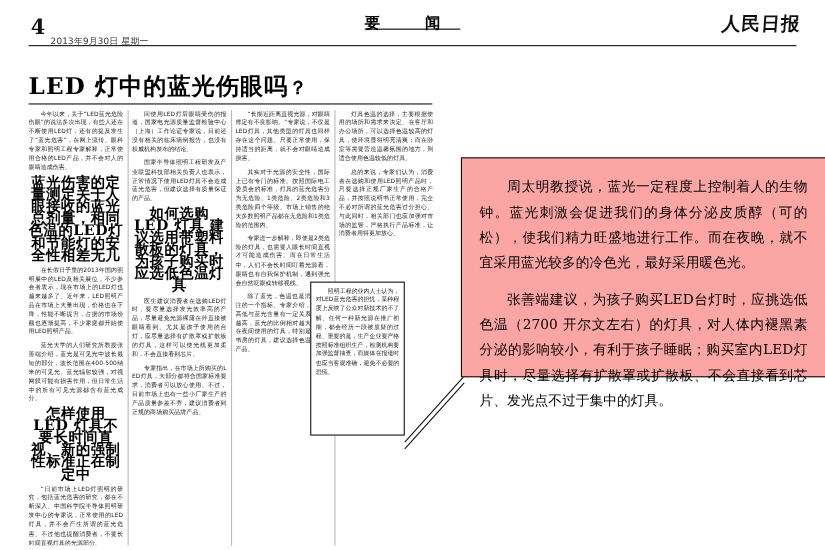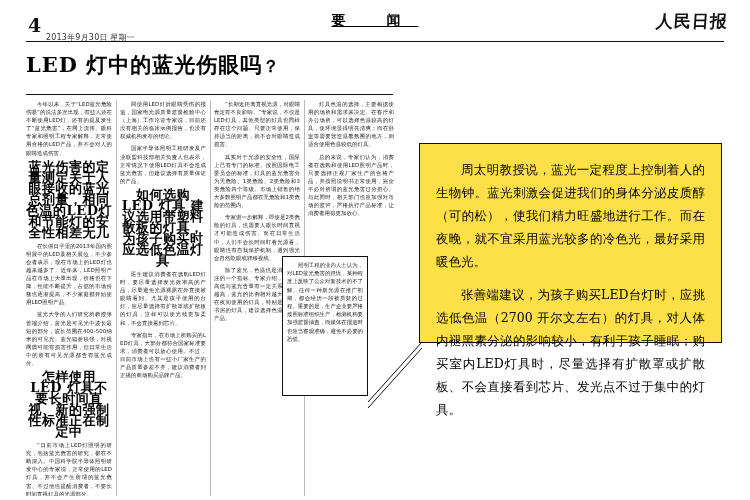--- a/index.html
+++ b/index.html
@@ -71,21 +71,21 @@
     position: absolute;
     left: 26px; top: 41px;
     width: 698px;
     height: 0;
     border-top: 1px solid #111;
   }
 
   
   .headline {
     position: absolute;
-    left: 26px; top: 51px;
+    left: 26px; top: 64px;
     width: 360px;
     font-family: "DejaVu Serif", serif;
     font-size: 21px;
     font-weight: bold;
     color: #000;
     letter-spacing: 1px;
   }
   .headline .q {
     font-size: 17px;
   }
@@ -180,25 +180,25 @@
     text-indent: 11px;
     margin: 0 0 4px 0;
     word-break: break-all;
     color: #1b1b1b;
   }
 
   
   .pullquote {
     position: absolute;
     left: 419px; top: 143px;
-    width: 303px;
+    width: 332px;
     height: 200px;
     border: 1.5px solid #111;
     box-sizing: border-box;
-    background: #fde047;
+    background: #fca5a5;
     padding: 14px 16px;
   }
   .pullquote p {
     margin: 0 0 10px 0;
     font-family: "DejaVu Serif", serif;
     font-size: 12.5px;
     line-height: 23px;
     text-align: justify;
     text-indent: 25px;
     color: #000;

